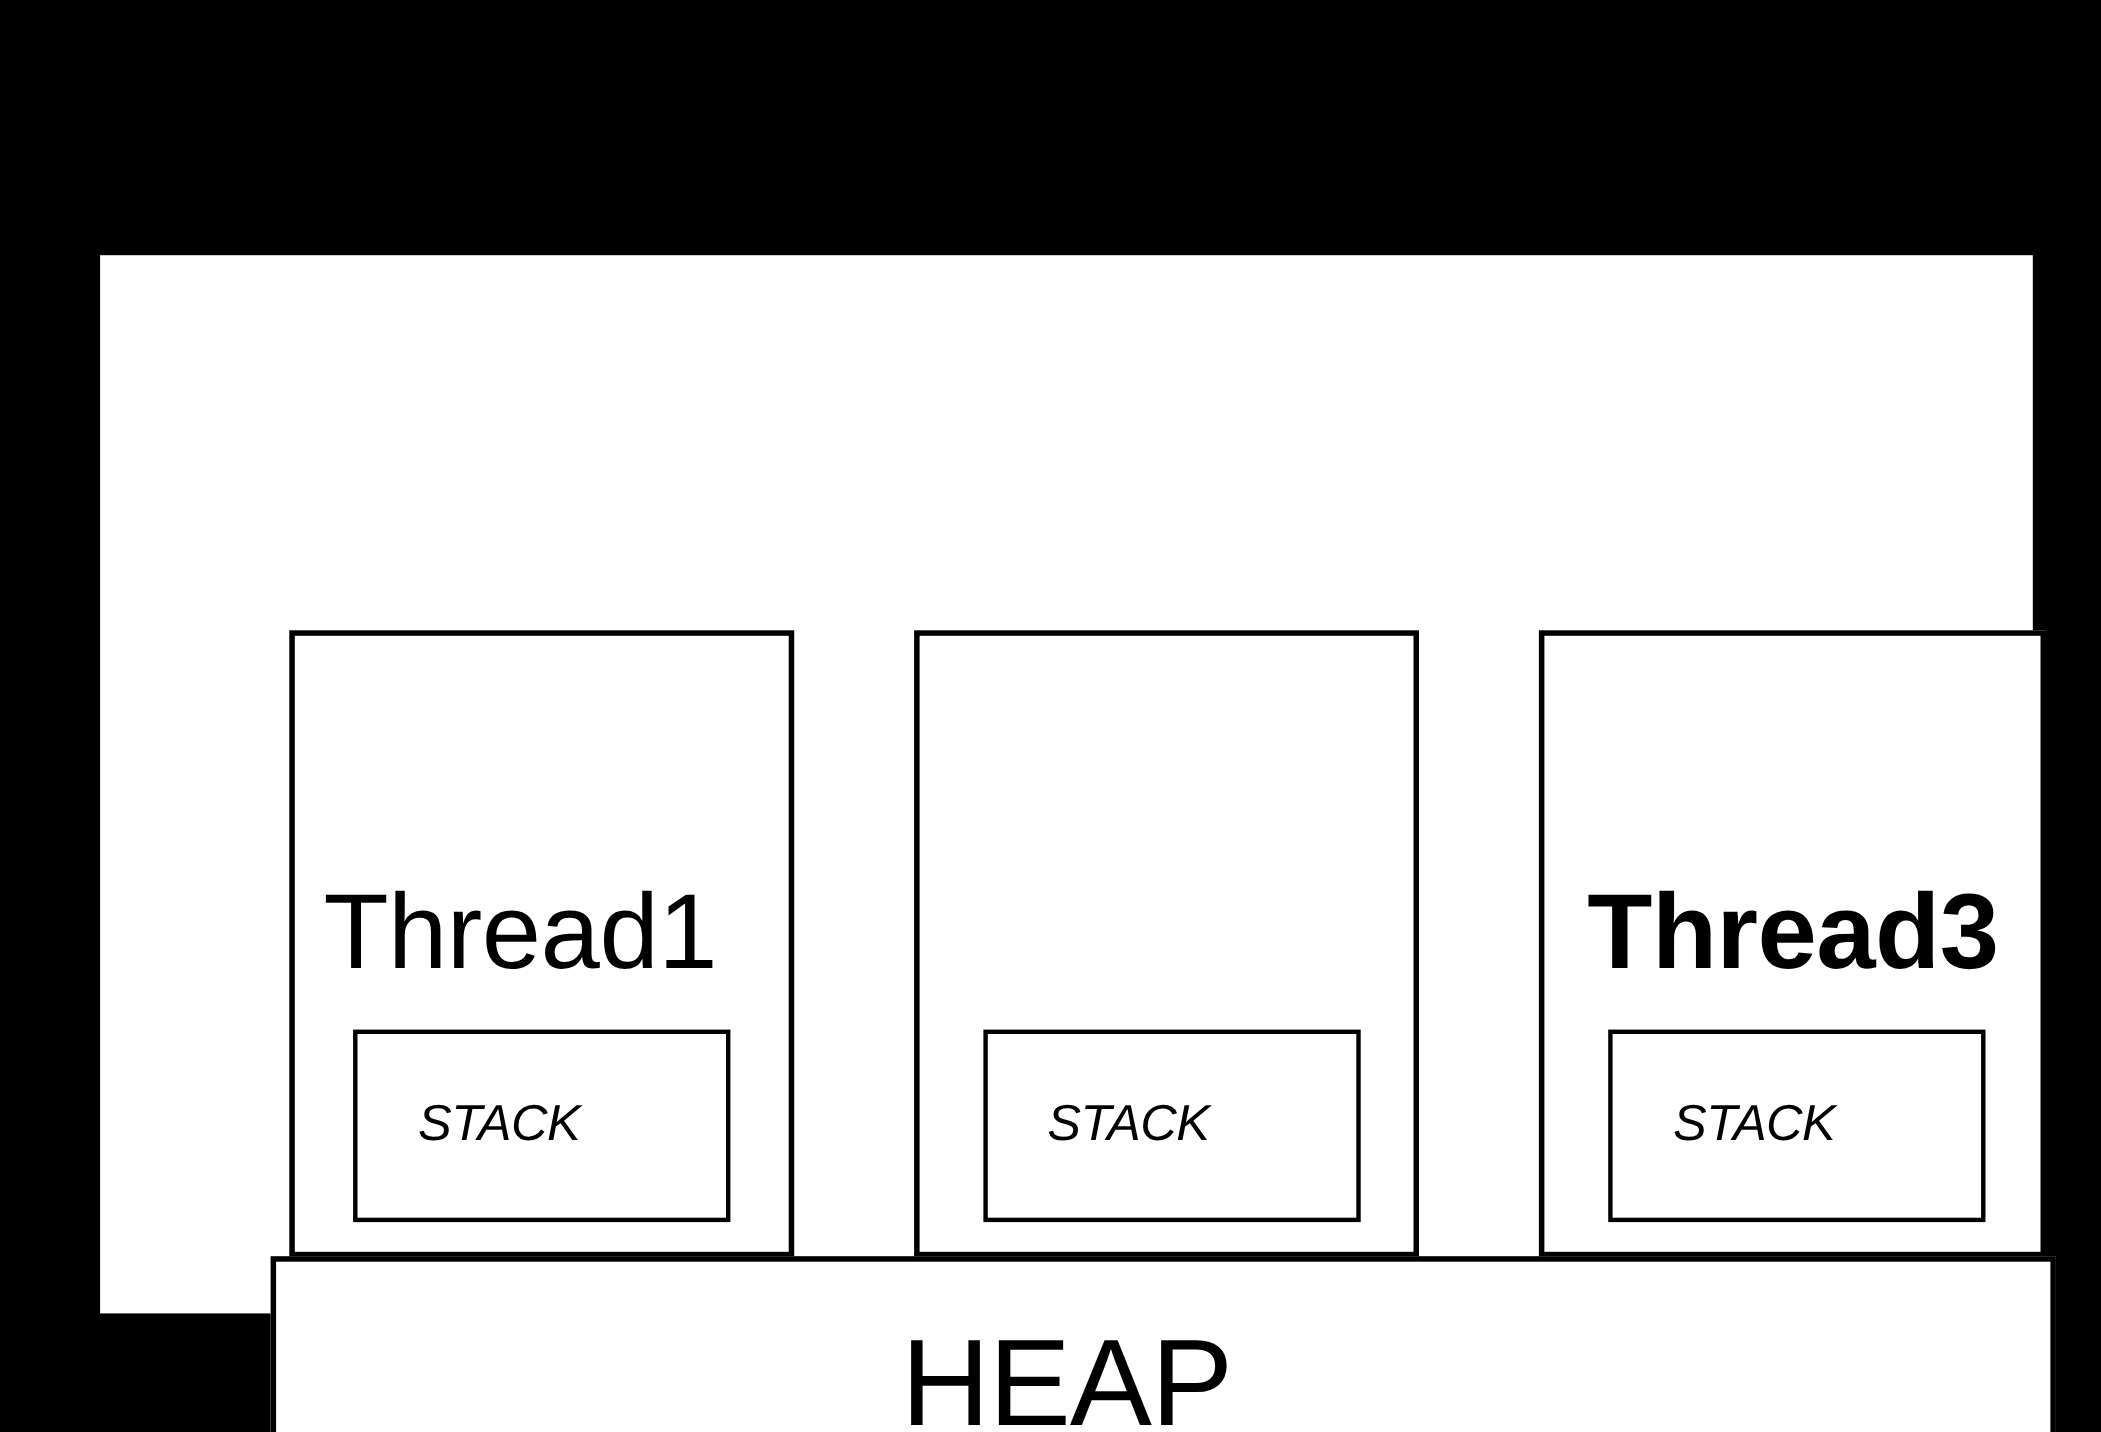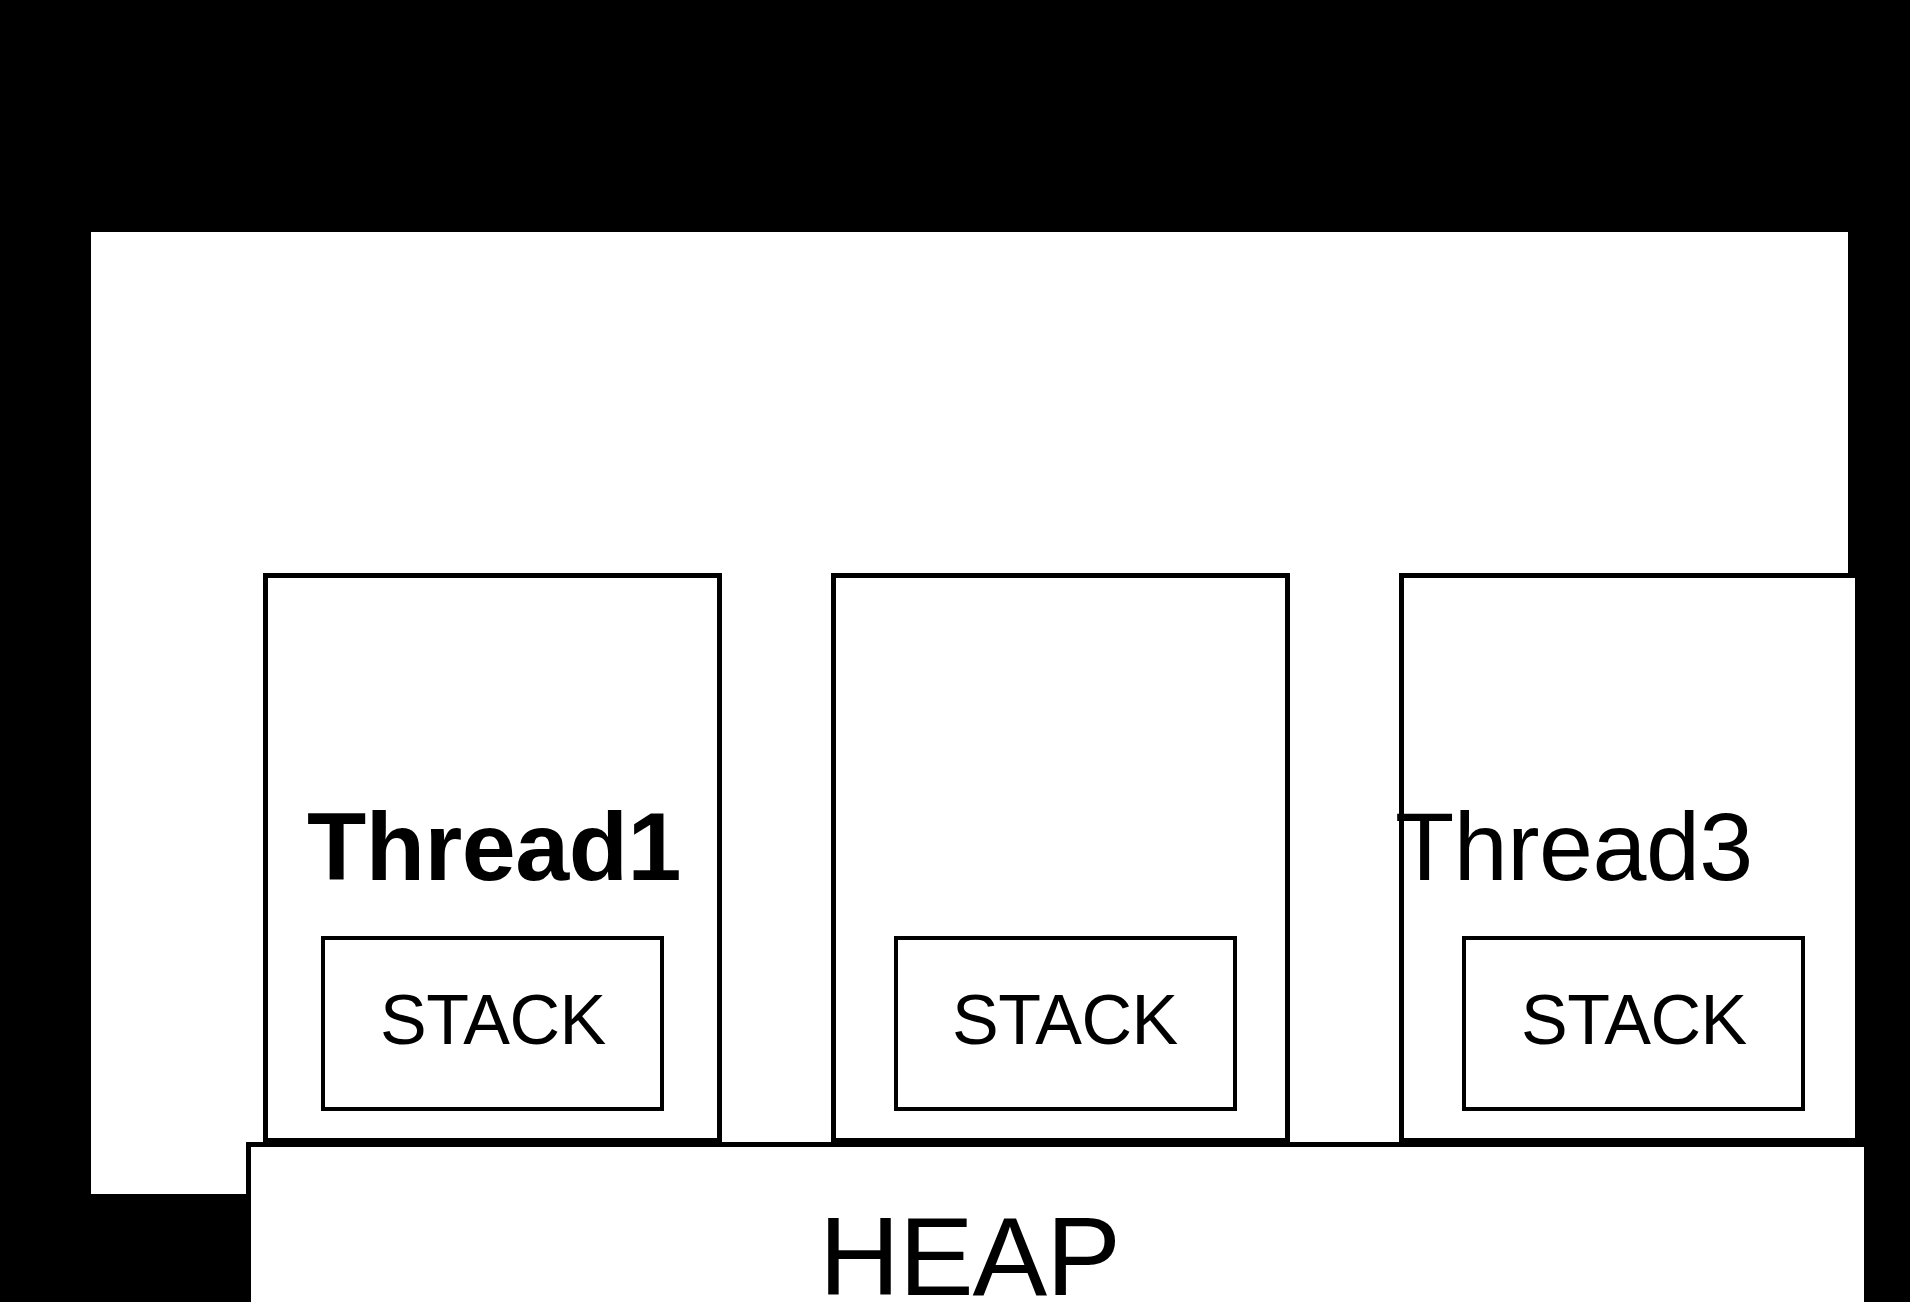--- a/index.html
+++ b/index.html
@@ -46,46 +46,47 @@
 
   .thread-label {
     position: absolute;
     top: 565px;
     font-size: 97px;
     line-height: 100px;
     color: #000000;
     white-space: nowrap;
     letter-spacing: -0.5px;
   }
-  #thread-label-1 { left: 216px; font-weight: bold; }
+  #thread-label-1 { left: 203px; }
   #thread-label-2 { left: 786px; }
-  #thread-label-3 { left: 1304px; }
+  #thread-label-3 { left: 1352px; font-weight: bold; }
 
   
   .stack-box {
     position: absolute;
     top: 704px;
     width: 343px;
     height: 175px;
     background: #ffffff;
     border: 4px solid #000000;
     box-sizing: border-box;
   }
   #stack-box-1 { left: 230px; }
   #stack-box-2 { left: 803px; }
   #stack-box-3 { left: 1371px; }
 
   .stack-label {
     position: absolute;
     top: 752px;
-    font-size: 70px;
+    font-size: 46px;
     line-height: 72px;
     color: #000000;
     white-space: nowrap;
     letter-spacing: -0.5px;
+    font-style: italic;
   }
   #stack-label-1 { left: 289px; }
   #stack-label-2 { left: 861px; }
   #stack-label-3 { left: 1430px; }
 
   
   #heap-box {
     position: absolute;
     left: 155px;
     top: 910px;

